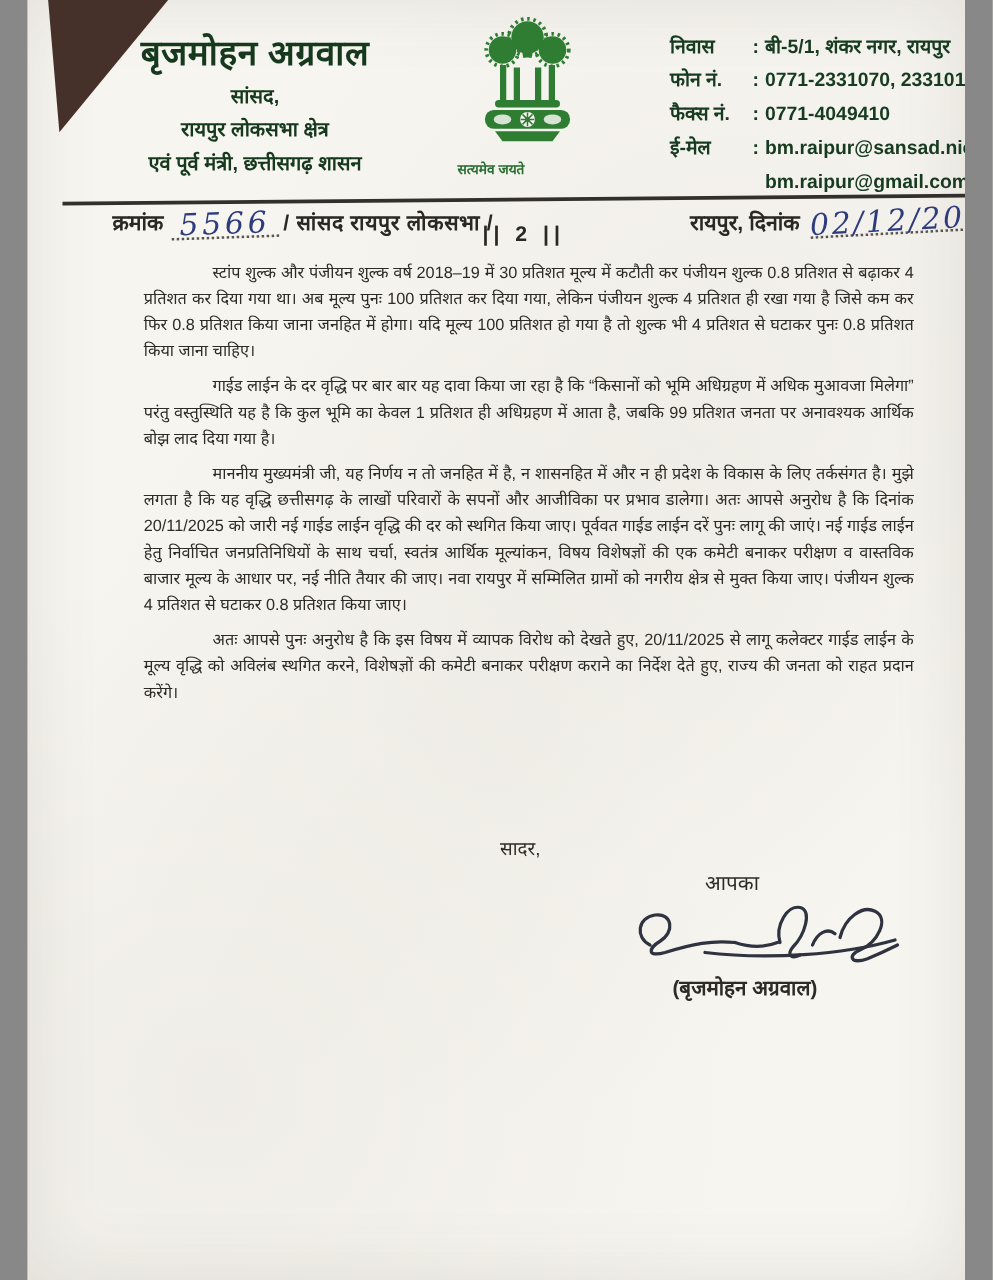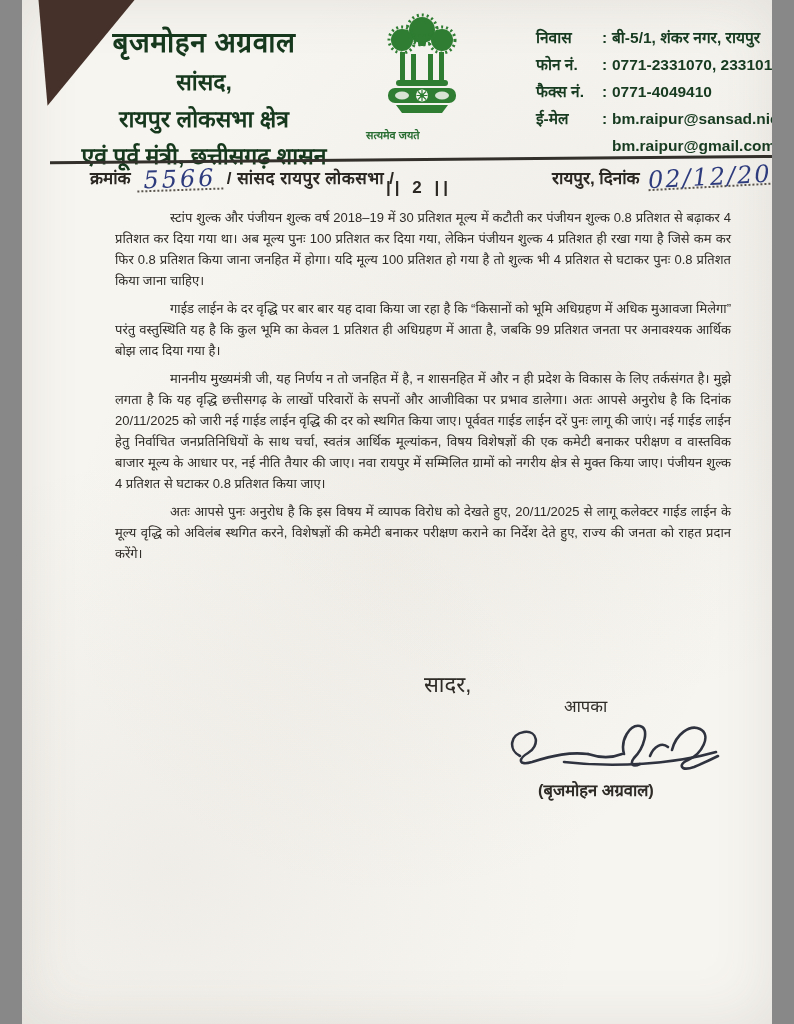--- a/index.html
+++ b/index.html
@@ -19,21 +19,21 @@
   }
   
   .corner-shadow{
     position:absolute;left:0;top:0;width:150px;height:115px;
     clip-path:polygon(11% 0, 75% 0, 17% 92%);
     background:#453129;
   }
   
   .lh-left{position:absolute;left:48px;top:22px;width:268px;text-align:center;color:#16391d;}
   .lh-name{font-size:28px;font-weight:700;letter-spacing:.5px;}
-  .lh-sub{font-size:23px;font-weight:700;margin-top:5px;}
+  .lh-sub{font-size:16px;font-weight:700;margin-top:5px;}
   
   .lh-emblem{position:absolute;left:344px;top:8px;width:112px;text-align:left;}
   .lh-emblem svg{display:block;margin:0 auto;}
   .motto{font-size:11px;font-weight:700;color:#2a6e33;margin-top:1px;}
   
   .lh-contact{position:absolute;left:514px;top:24px;width:276px;color:#173b20;font-weight:700;font-size:15.5px;line-height:27px;}
   .c-row{display:flex;}
   .c-label{width:66px;flex:0 0 66px;}
   .c-colon{width:10px;flex:0 0 10px;}
   .c-val{white-space:nowrap;text-align:right;}
@@ -58,21 +58,21 @@
     display:inline-block;
     border-bottom:2px dotted #5a554e;
     font-size:24px;line-height:18px;letter-spacing:2px;
     transform:rotate(-3deg);margin-left:8px;margin-bottom:2px;
   }
   .page-marker{position:absolute;left:0;top:178px;width:794px;text-align:center;font-weight:700;font-size:17px;letter-spacing:4px;color:#2b2723;}
   
   .body{position:absolute;left:93px;top:207px;width:616px;font-size:13px;line-height:21px;text-align:justify;color:#2e2b27;}
   .body p{margin:0 0 7px 0;text-indent:55px;}
   
-  .regards{position:absolute;left:402px;top:668px;font-size:22px;color:#2e2b27;}
+  .regards{position:absolute;left:378px;top:668px;font-size:15px;color:#2e2b27;}
   .yours{position:absolute;left:542px;top:694px;font-size:16.5px;color:#2e2b27;}
   .signature{position:absolute;left:482px;top:716px;}
   .signatory{position:absolute;left:516px;top:778px;font-size:16.5px;font-weight:700;color:#2e2b27;}
   .g1{fill:#2e7d32;}
   .g2{stroke:#2e7d32;fill:none;}
 </style>
 </head>
 <body>
 
 <div class="page">

